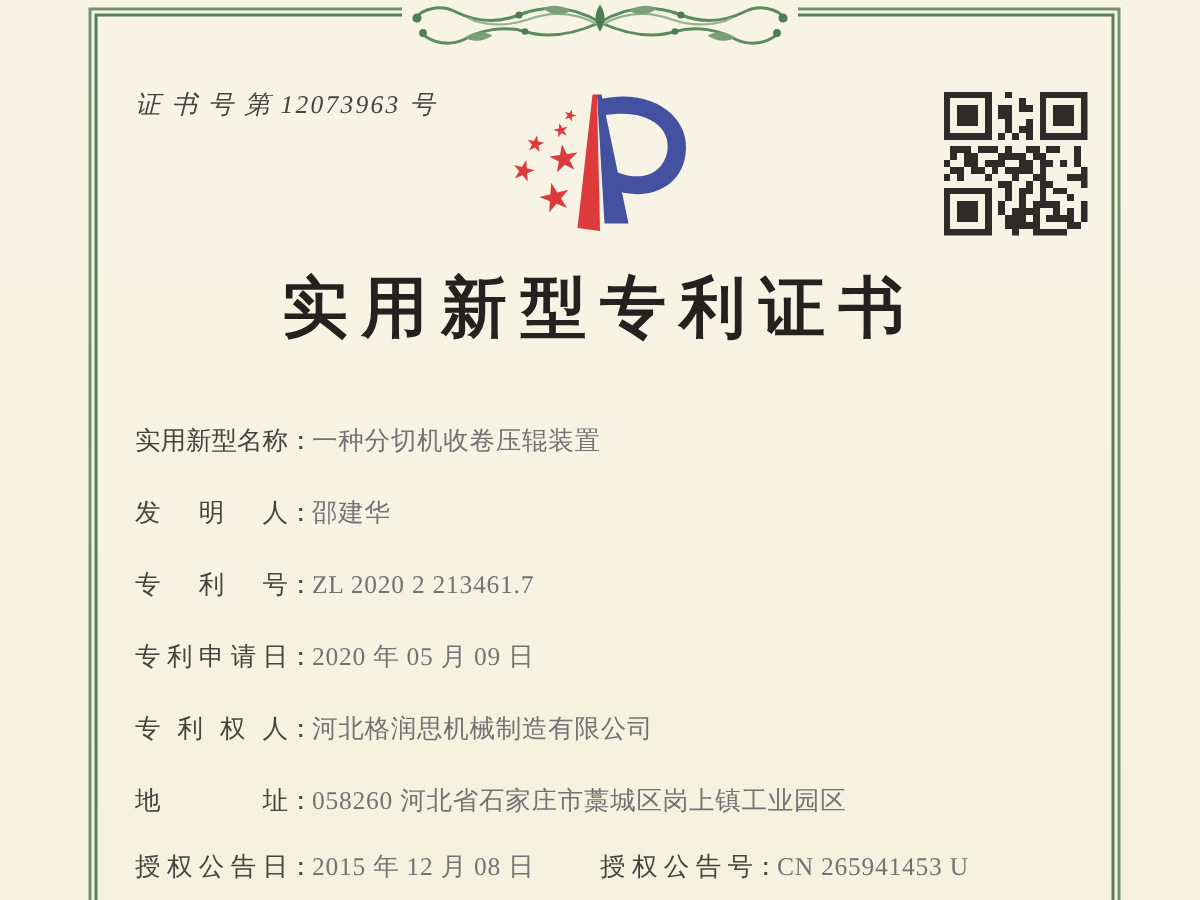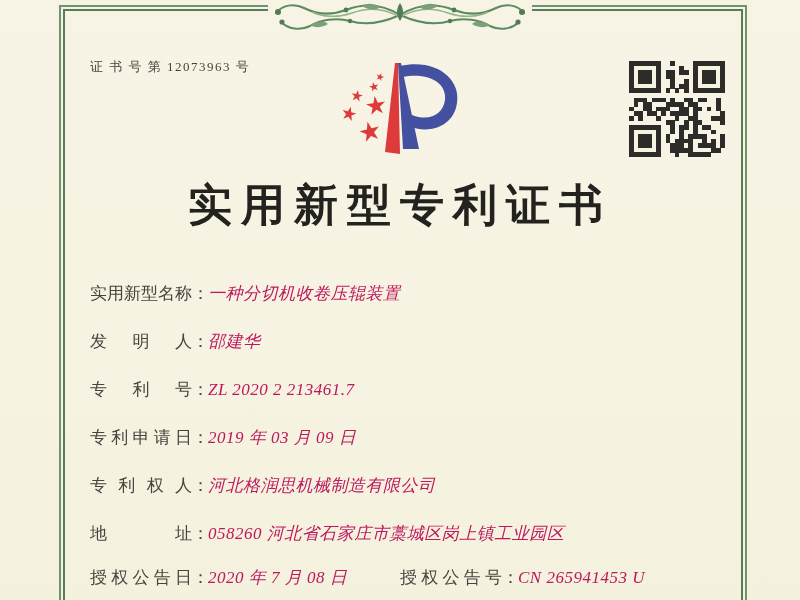--- a/index.html
+++ b/index.html
@@ -16,36 +16,36 @@
   .frame-inner{
     position:absolute;left:2px;top:2px;right:2px;bottom:2px;
     border:2px solid #567e57;
   }
   .ornament{
     position:absolute;left:268px;top:0;width:264px;height:32px;
     background:#f7f4e6;z-index:3;
   }
   .cert-no{
     position:absolute;left:90px;top:58px;
-    font-size:13px;letter-spacing:1.5px;color:#45443d;z-index:4;
+    font-size:17px;letter-spacing:1.5px;color:#45443d;z-index:4;font-style:italic;
   }
   .logo{position:absolute;left:333px;top:50px;width:140px;height:120px;z-index:4;}
   .qr{position:absolute;left:629px;top:61px;width:96px;height:96px;z-index:4;}
   .title{
     position:absolute;left:0;top:176px;width:100%;text-align:center;
     font-size:44px;font-weight:700;letter-spacing:9px;color:#23221e;z-index:4;font-family:Liberation Mono, monospace;
   }
   .fields{position:absolute;left:90px;top:282px;width:640px;z-index:4;}
   .row{height:48px;font-size:17px;white-space:nowrap;}
   .jlabel{
     display:inline-flex;justify-content:space-between;
     width:102px;vertical-align:top;color:#45443d;
   }
   .colon{display:inline-block;width:16px;color:#45443d;}
-  .fvalue{color:#be185d;letter-spacing:0.5px;font-style:italic;}
+  .fvalue{color:#737373;letter-spacing:0.5px;}
   .footer-row{position:absolute;left:0;top:0;width:800px;z-index:4;}
   .fgroup{position:absolute;top:566px;font-size:17px;white-space:nowrap;}
   .fgroup.left{left:90px;}
   .fgroup.right{left:400px;}
 </style>
 </head>
 <body>
 
 <div class="frame-outer">
   <div class="frame-inner"></div>
@@ -272,21 +272,21 @@
         <span>号</span>
       </span><span class="colon">：</span><span class="fvalue">ZL 2020 2 213461.7</span>
   </div>
   <div class="row">
     <span class="jlabel">
         <span>专</span>
         <span>利</span>
         <span>申</span>
         <span>请</span>
         <span>日</span>
-      </span><span class="colon">：</span><span class="fvalue">2019 年 03 月 09 日</span>
+      </span><span class="colon">：</span><span class="fvalue">2020 年 05 月 09 日</span>
   </div>
   <div class="row">
     <span class="jlabel">
         <span>专</span>
         <span>利</span>
         <span>权</span>
         <span>人</span>
       </span><span class="colon">：</span><span class="fvalue">河北格润思机械制造有限公司</span>
   </div>
   <div class="row">
@@ -298,21 +298,21 @@
 </div>
 
 <div class="footer-row">
   <div class="fgroup left">
     <span class="jlabel">
         <span>授</span>
         <span>权</span>
         <span>公</span>
         <span>告</span>
         <span>日</span>
-      </span><span class="colon">：</span><span class="fvalue">2020 年 7 月 08 日</span>
+      </span><span class="colon">：</span><span class="fvalue">2015 年 12 月 08 日</span>
   </div>
   <div class="fgroup right">
     <span class="jlabel">
         <span>授</span>
         <span>权</span>
         <span>公</span>
         <span>告</span>
         <span>号</span>
       </span><span class="colon">：</span><span class="fvalue">CN 265941453 U</span>
   </div>

